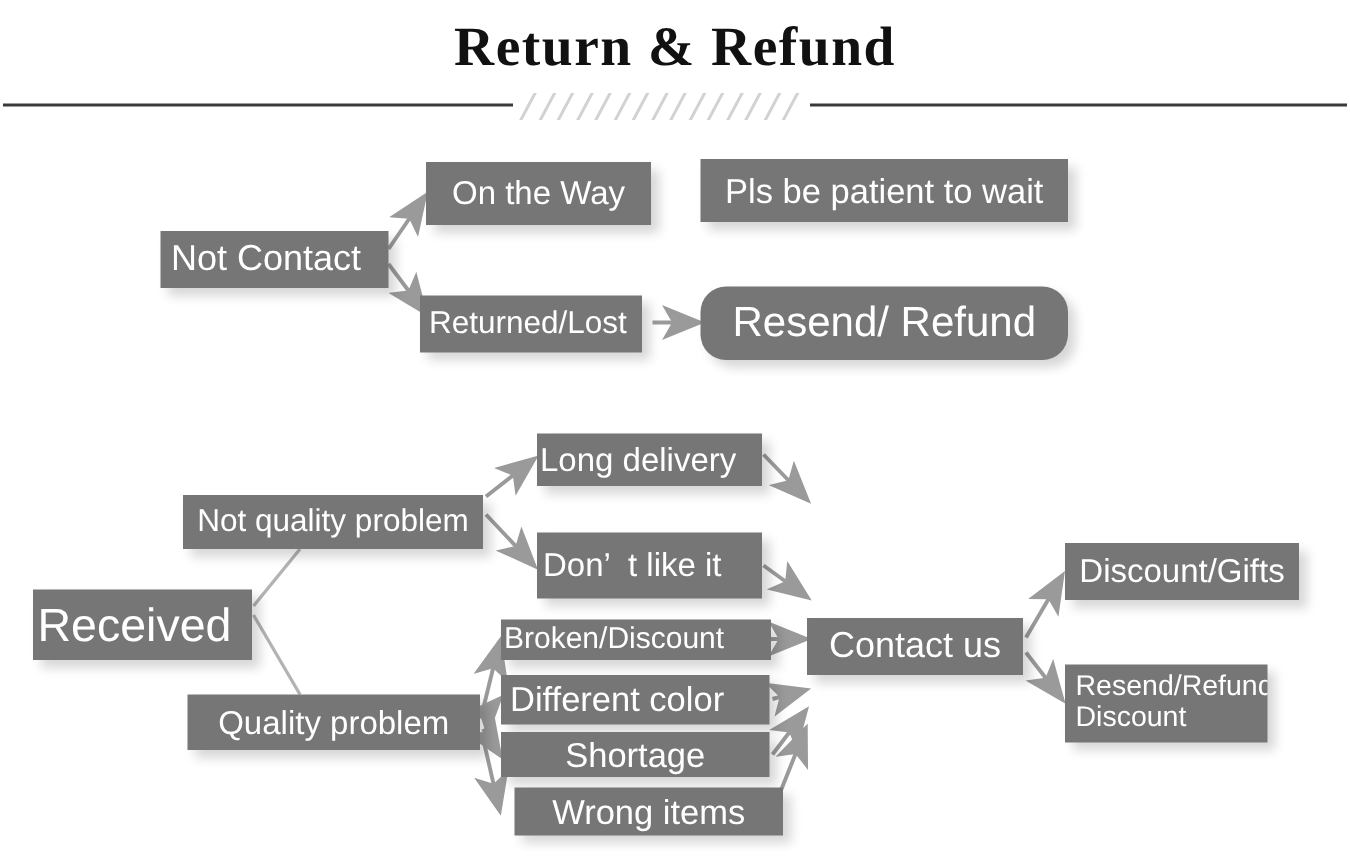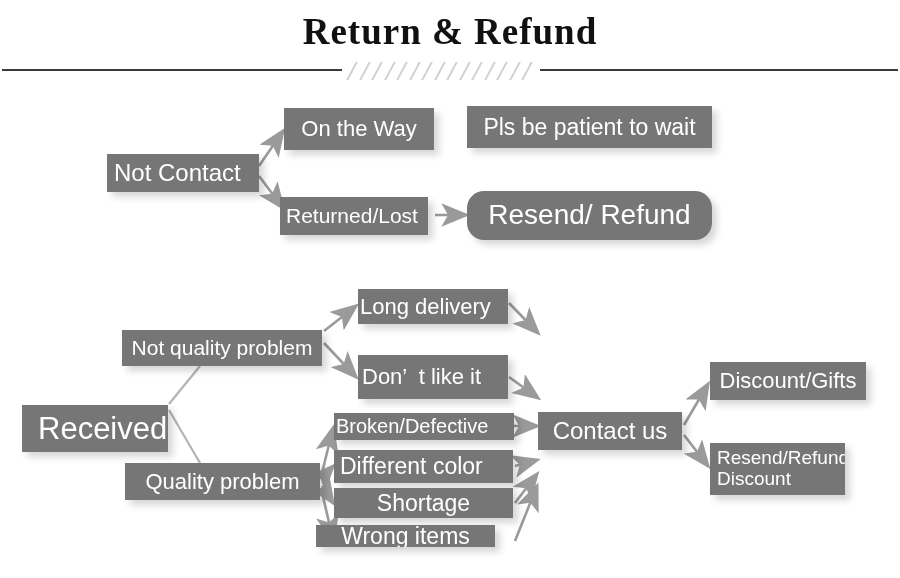--- a/index.html
+++ b/index.html
@@ -177,37 +177,37 @@
     <div class="node left" style="left:107px; top:66px; width:152px; height:38px; padding-left:7px; font-size:24px;">Not Contact</div>
 
     <div class="node center" style="left:284px; top:20px; width:150px; height:42px; font-size:22px;">On the Way</div>
 
     <div class="node center" style="left:467px; top:18px; width:245px; height:42px; font-size:23px;">Pls be patient to wait</div>
 
     <div class="node left" style="left:280px; top:109px; width:148px; height:38px; padding-left:6px; font-size:21px;">Returned/Lost</div>
 
     <div class="node center" style="left:467px; top:103px; width:245px; height:49px; font-size:28px;border-radius:17px;">Resend/ Refund</div>
 
-    <div class="node left" style="left:22px; top:305px; width:146px; height:47px; padding-left:16px; font-size:31px;margin-top:12px;">Received</div>
+    <div class="node left" style="left:22px; top:305px; width:146px; height:47px; padding-left:3px; font-size:31px;">Received</div>
 
     <div class="node center" style="left:122px; top:242px; width:200px; height:36px; font-size:21px;">Not quality problem</div>
 
     <div class="node center" style="left:125px; top:375px; width:195px; height:37px; font-size:22px;">Quality problem</div>
 
     <div class="node left" style="left:358px; top:201px; width:150px; height:35px; padding-left:2px; font-size:22px;">Long delivery</div>
 
     <div class="node left" style="left:358px; top:267px; width:150px; height:44px; padding-left:4px; font-size:22px;">Don’  t like it</div>
 
-    <div class="node left" style="left:334px; top:325px; width:180px; height:27px; padding-left:2px; font-size:20px;">Broken/Defective</div>
+    <div class="node left" style="left:334px; top:325px; width:180px; height:27px; padding-left:2px; font-size:20px;">Broken/Discount</div>
 
     <div class="node left" style="left:334px; top:362px; width:179px; height:33px; padding-left:6px; font-size:23px;">Different color</div>
 
     <div class="node center" style="left:334px; top:400px; width:179px; height:30px; font-size:23px;">Shortage</div>
 
-    <div class="node center" style="left:316px; top:437px; width:179px; height:22px; font-size:23px;">Wrong items</div>
+    <div class="node center" style="left:343px; top:437px; width:179px; height:32px; font-size:23px;">Wrong items</div>
 
     <div class="node center" style="left:538px; top:324px; width:144px; height:38px; font-size:24px;">Contact us</div>
 
     <div class="node center" style="left:710px; top:274px; width:156px; height:38px; font-size:22px;">Discount/Gifts</div>
 
     <div class="node left" style="left:710px; top:355px; width:135px; height:52px; padding-left:7px; font-size:19px; align-items:center;">Resend/Refund/
 Discount</div>
 
   </div>
 </div>

